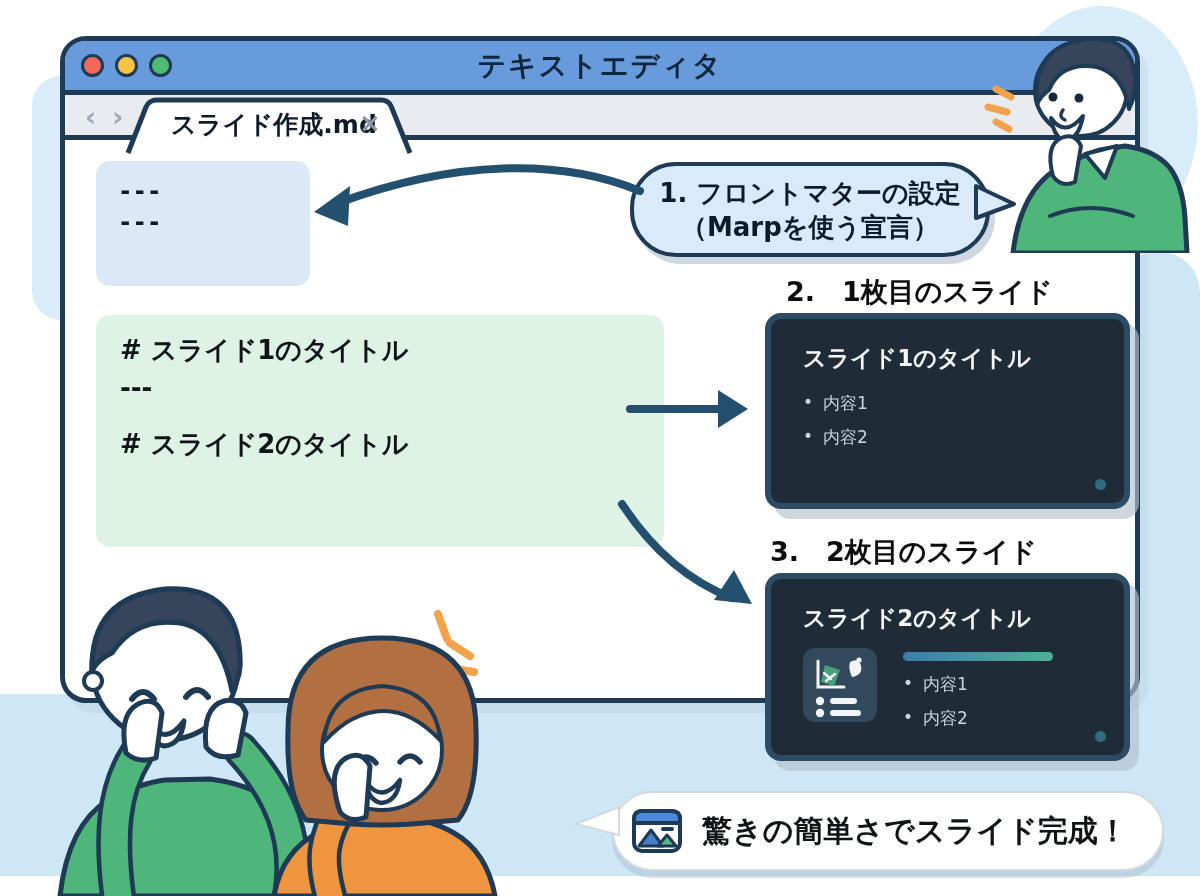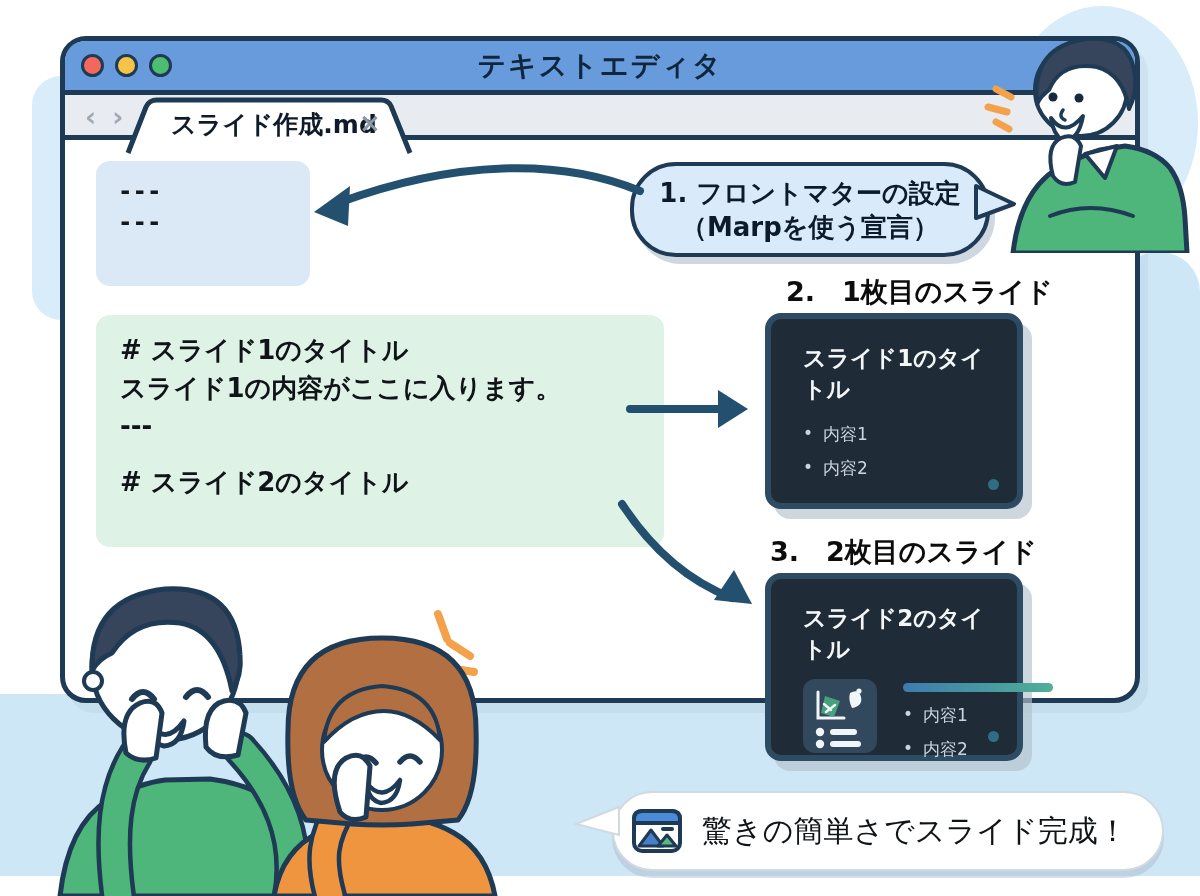--- a/index.html
+++ b/index.html
@@ -67,21 +67,21 @@
     display:flex; flex-direction:column; justify-content:center; align-items:center;
     font-size:26px; font-weight:bold; color:#0d1a2b; line-height:34px;
   }
   .callout1 .tail { position:absolute; right:-30px; top:14px; }
 
   
   .step-label { position:absolute; z-index:3; font-size:27px; font-weight:bold; color:#0c0c0c; white-space:pre; }
 
   
   .slide {
-    position:absolute; z-index:3; width:258px;
+    position:absolute; z-index:3; width:365px;
     background:#1f2c38; border:6px solid #2d4b63; border-radius:16px;
     box-shadow:9px 10px 0 rgba(180,192,204,.65);
     padding:24px 32px;
   }
   .slide-title { font-size:23px; font-weight:bold; color:#f4f6f8; }
   .slide-bullets { margin-top:18px; display:flex; flex-direction:column; gap:11px; }
   .slide-bullet { font-size:17px; color:#ccd5dd; display:flex; gap:10px; }
   .slide-dot { position:absolute; right:18px; bottom:13px; width:11px; height:11px; border-radius:50%; background:#2f6e82; }
   .slide2-row { display:flex; gap:26px; margin-top:14px; align-items:flex-start; }
   .tile { width:74px; height:74px; background:#32485c; border-radius:12px; flex:0 0 auto; }
@@ -91,21 +91,21 @@
   
   .overlay { position:absolute; left:0; top:0; width:1200px; height:896px; z-index:4; pointer-events:none; }
 
   
   .footer-bubble {
     position:absolute; left:612px; top:791px; width:552px; height:80px; z-index:5;
     background:#ffffff; border:2px solid #d2d9df; border-radius:42px;
     box-shadow:0 7px 0 rgba(168,184,199,.45);
     display:flex; align-items:center; gap:18px; padding-left:16px;
   }
-  .footer-text { font-size:30px; font-weight:normal; color:#111417; }
+  .footer-text { font-size:30px; font-weight:bold; color:#111417; }
   .footer-tail { position:absolute; left:-40px; top:10px; }
 
   .char { position:absolute; z-index:6; pointer-events:none; }
 </style>
 </head>
 <body>
 
 <div class="blob blob-bottom"></div>
 <div class="blob blob-right"></div>
 <div class="blob blob-topright"></div>
@@ -135,21 +135,20 @@
   </div>
 </div>
 
 <div class="code-front">
   <div class="md-line" style="min-height:31px">---</div>
   <div class="md-line" style="min-height:31px">---</div>
 </div>
 
 <div class="code-md">
   <div class="md-line"># スライド1のタイトル</div>
-  <div class="md-line">スライド1の内容がここに入ります。</div>
   <div class="md-line">---</div>
   <div class="md-line"></div>
   <div class="md-line"># スライド2のタイトル</div>
 </div>
 
 <div class="callout1">
   <div>1. フロントマターの設定</div>
   <div>（Marpを使う宣言）</div>
   <svg class="tail" width="42" height="44" viewBox="0 0 42 44">
     <path d="M 2,6 L 40,24 L 2,38 Z" fill="#d9ebfb" stroke="#1e3a55" stroke-width="4" stroke-linejoin="round"></path>

